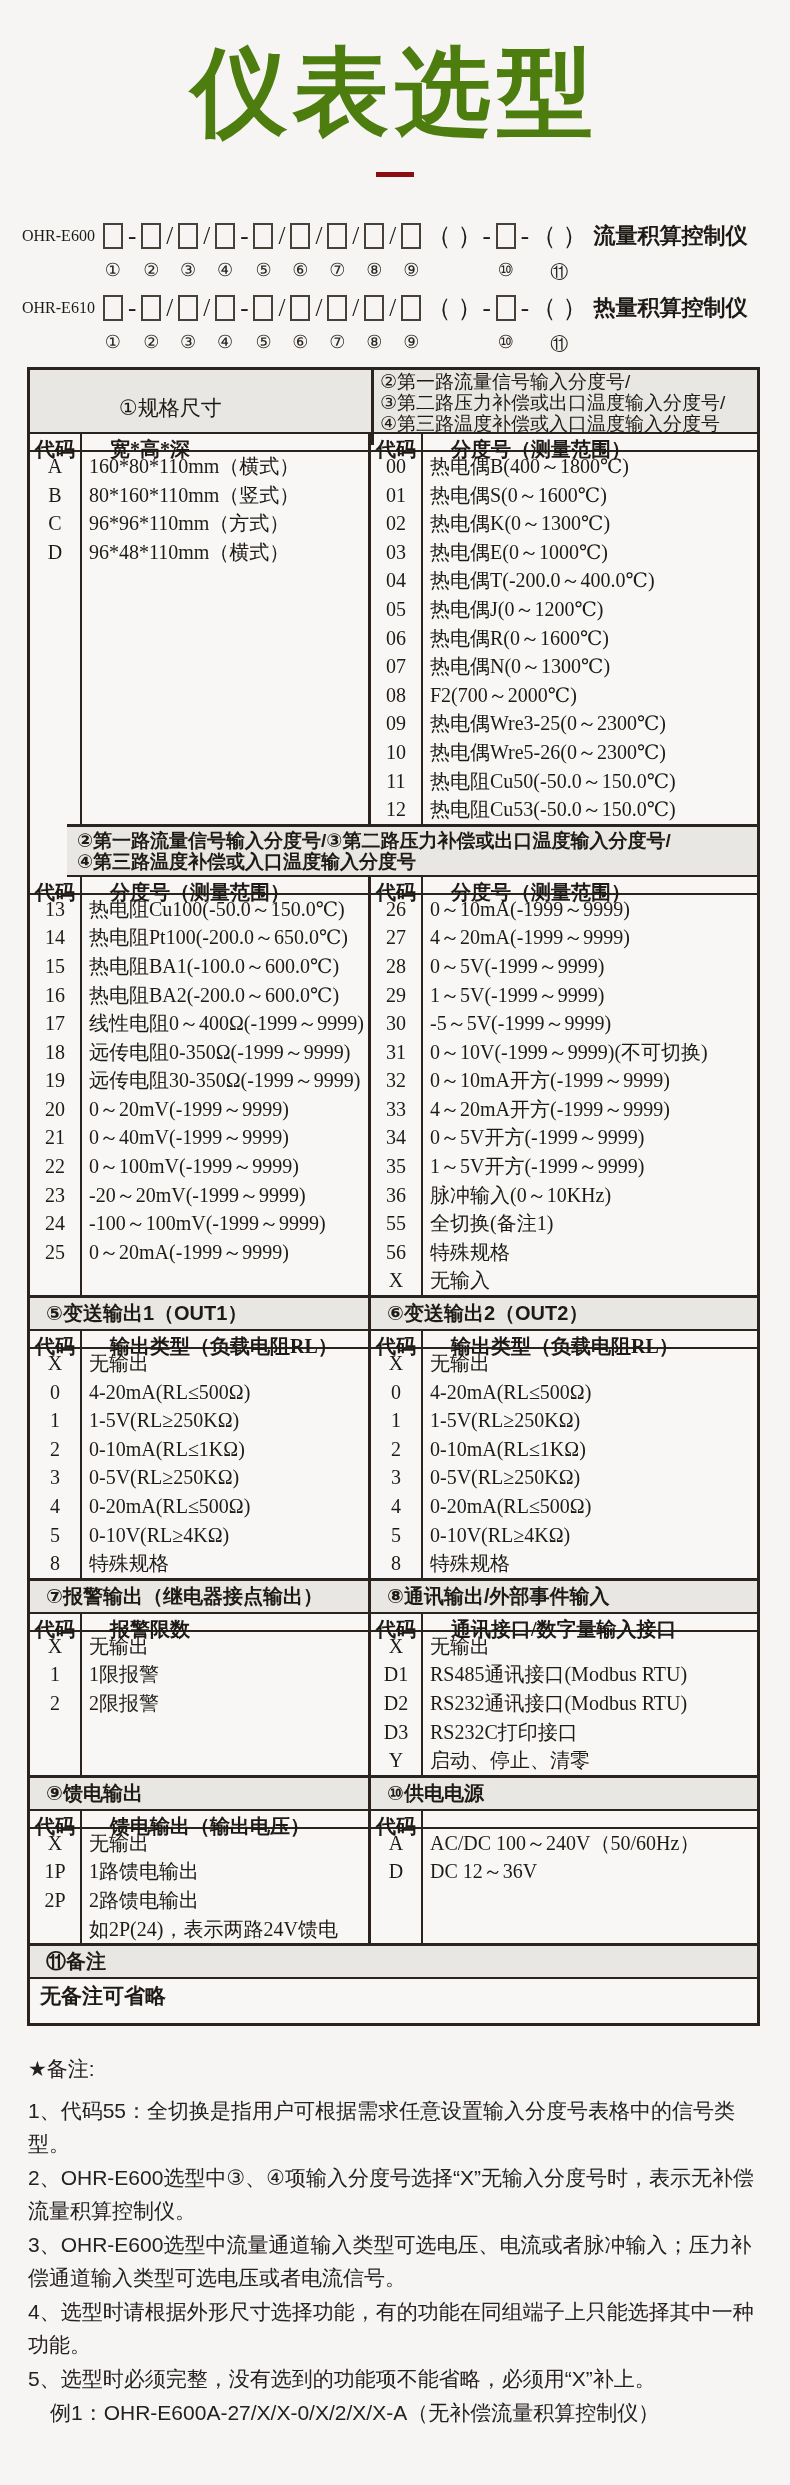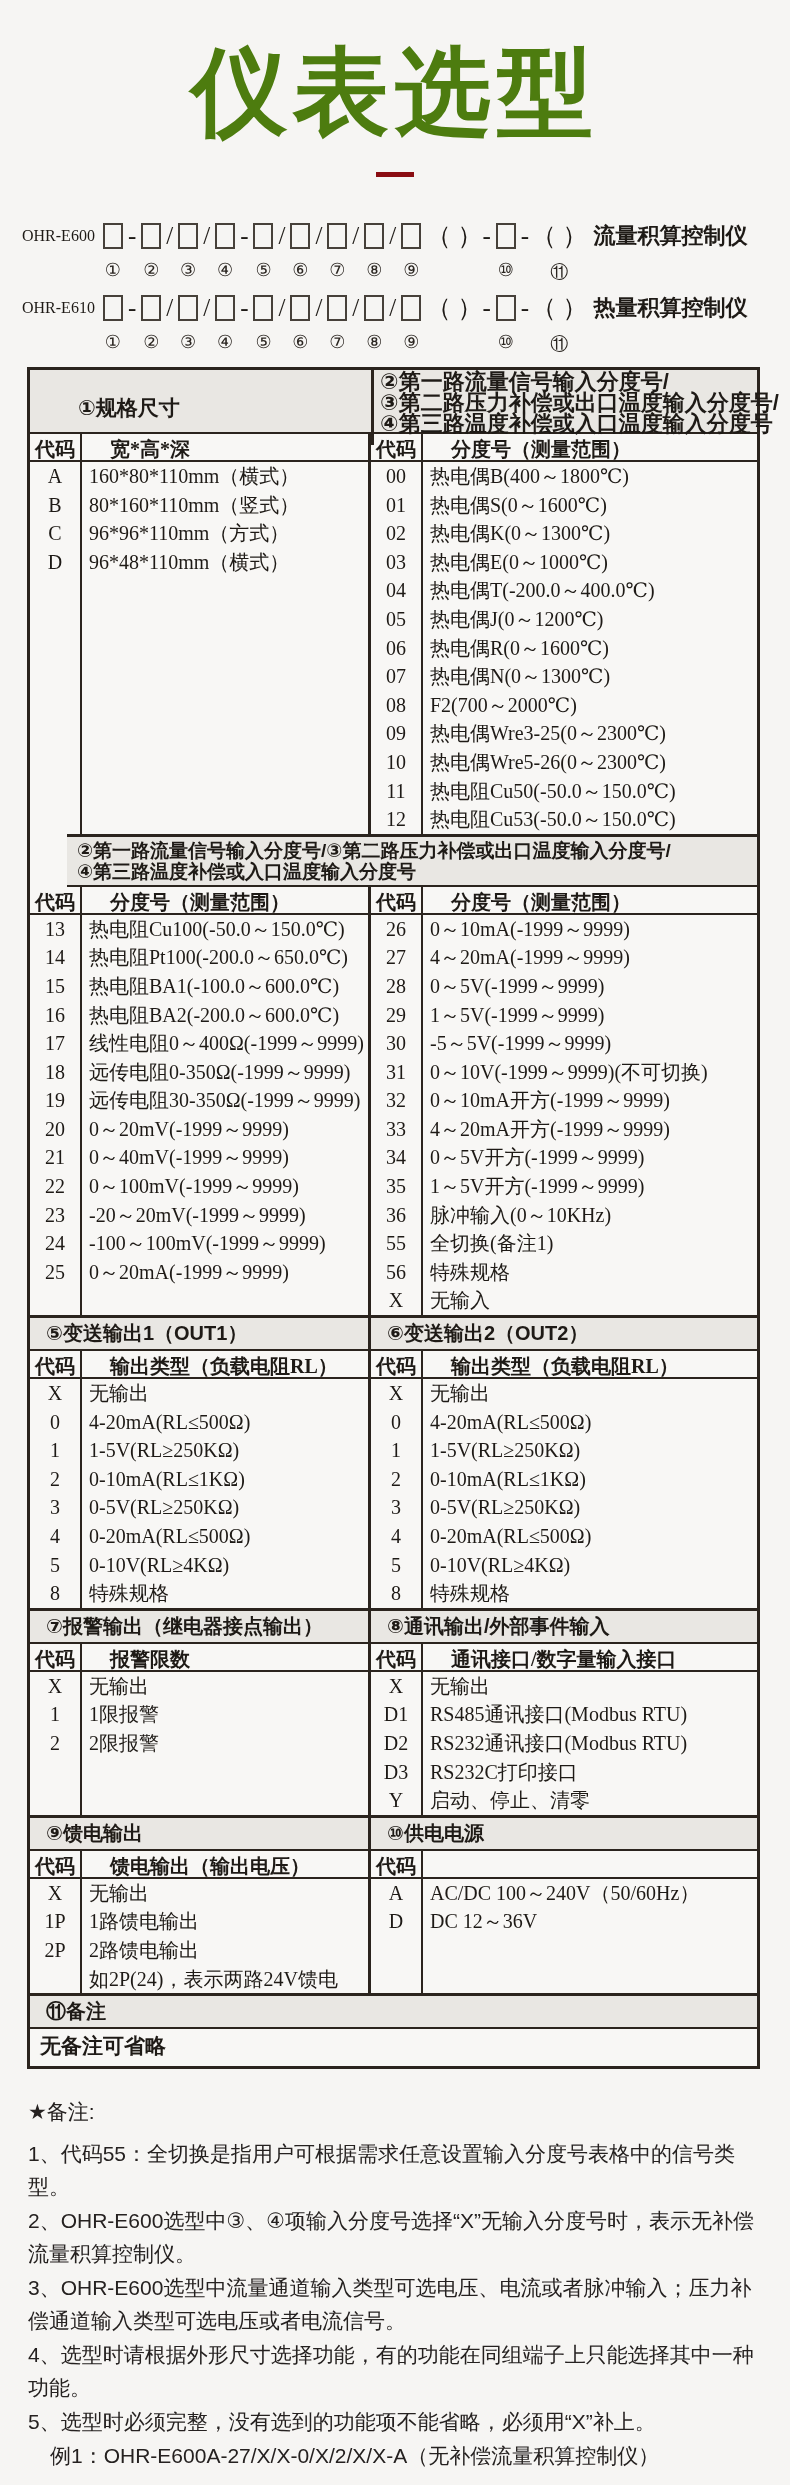--- a/index.html
+++ b/index.html
@@ -38,33 +38,33 @@
   .half-left{border-right:3px solid var(--line);}
   .band{
     background:var(--band);font-family:"Liberation Sans","DejaVu Sans",sans-serif;
     font-weight:bold;font-size:20px;line-height:29px;padding:1px 6px 1px 10px;
     border-bottom:2px solid var(--line);display:flex;align-items:center;min-height:32px;
   }
   .band-top{border-top:3px solid var(--line);padding-left:16px;}
   .band-lines{display:block;padding:3px 6px 3px 10px;line-height:21px;font-size:19px;min-height:42px;margin-left:37px;}
   .band-lines .hl{white-space:nowrap;}
   .b1head{display:grid;grid-template-columns:341px 1fr;background:var(--band);border-bottom:2px solid var(--line);height:64px;}
-  .b1head-left{display:flex;align-items:center;padding-left:48px;font-family:"Liberation Sans","DejaVu Sans",sans-serif;font-weight:bold;font-size:21px;}
-  .b1head-right{border-left:3px solid var(--line);padding:1px 4px 11px 6px;font-family:"Liberation Sans","DejaVu Sans",sans-serif;font-weight:bold;font-size:22px;line-height:21px;}
+  .b1head-left{display:flex;align-items:center;padding-left:89px;font-family:"Liberation Sans","DejaVu Sans",sans-serif;font-weight:normal;font-size:21px;}
+  .b1head-right{border-left:3px solid var(--line);padding:1px 4px 11px 6px;font-family:"Liberation Sans","DejaVu Sans",sans-serif;font-weight:normal;font-size:19px;line-height:21px;}
   .b1head-right .hl{white-space:nowrap;}
   .hbody{position:relative;flex:1;}
   .hbody::before{content:"";position:absolute;left:50px;top:0;bottom:0;width:2px;background:var(--line);}
-  .sub{display:grid;grid-template-columns:50px 1fr;height:28px;border-bottom:2px solid var(--line);
+  .sub{display:grid;grid-template-columns:50px 1fr;height:18px;border-bottom:2px solid var(--line);
        font-weight:bold;font-size:20px;line-height:31px;}
   .sub .code{text-align:center;}
   .sub .lbl{padding-left:9px;white-space:nowrap;margin-left:21px;}
   .rows{display:grid;grid-template-columns:50px 1fr;grid-auto-rows:28.6px;font-size:20px;}
   .rows .code{text-align:center;line-height:28.6px;}
   .rows .lbl{padding-left:9px;line-height:28.6px;white-space:nowrap;}
-  .note-row{height:37px;line-height:34px;font-weight:bold;font-size:21px;padding-left:10px;}
+  .note-row{height:44px;line-height:34px;font-weight:bold;font-size:21px;padding-left:10px;}
   
   .notes{margin:26px 0 0 28px;width:735px;font-family:"Liberation Sans","DejaVu Sans",sans-serif;
          font-size:21px;line-height:33px;color:#252120;}
   .notes-title{margin-bottom:9px;}
   .note-line{margin-bottom:1px;}
   .example-line{margin-left:22px;}
 </style>
 </head>
 <body>
 

